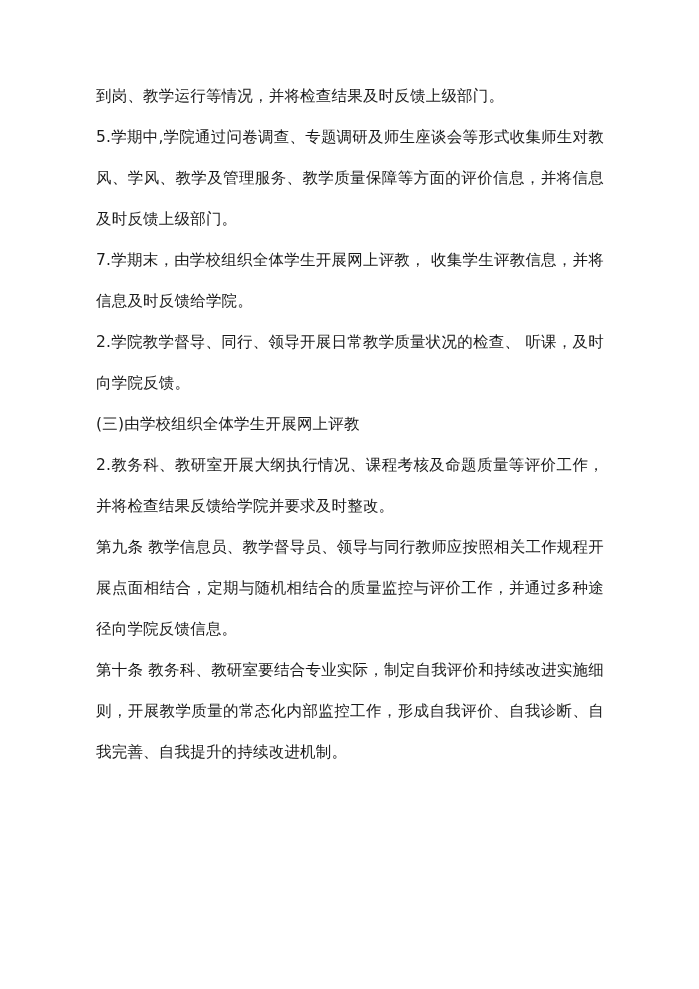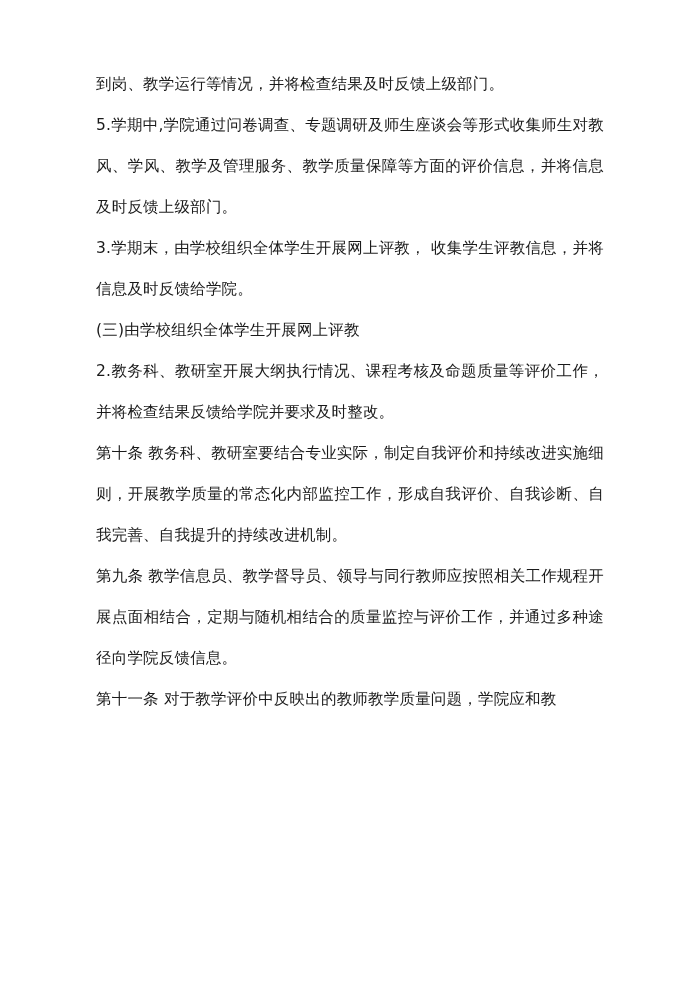--- a/index.html
+++ b/index.html
@@ -17,41 +17,41 @@
     position: relative;
     width: 699px;
     height: 989px;
     background: #ffffff;
     box-sizing: border-box;
     overflow: hidden;
   }
   #doc-body {
     position: absolute;
     left: 96px;
-    top: 64px;
+    top: 76px;
     width: 508px;
   }
   .para {
     font-size: 15.5px;
     line-height: 41px;
     text-align: justify;
     text-justify: inter-ideograph;
     letter-spacing: 0.2px;
     margin: 0;
     white-space: pre-wrap;
     word-break: break-all;
   }
 </style>
 </head>
 <body>
 
 <div id="page">
   <div id="doc-body">
     <p class="para">到岗、教学运行等情况，并将检查结果及时反馈上级部门。</p>
     <p class="para">5.学期中,学院通过问卷调查、专题调研及师生座谈会等形式收集师生对教风、学风、教学及管理服务、教学质量保障等方面的评价信息，并将信息及时反馈上级部门。</p>
-    <p class="para">3.学期末，由学校组织全体学生开展网上评教， 收集学生评教信息，并将信息及时反馈给学院。</p>
+    <p class="para">7.学期末，由学校组织全体学生开展网上评教， 收集学生评教信息，并将信息及时反馈给学院。</p>
+    <p class="para">2.学院教学督导、同行、领导开展日常教学质量状况的检查、 听课，及时向学院反馈。</p>
     <p class="para">(三)由学校组织全体学生开展网上评教</p>
     <p class="para">2.教务科、教研室开展大纲执行情况、课程考核及命题质量等评价工作，并将检查结果反馈给学院并要求及时整改。</p>
+    <p class="para">第九条 教学信息员、教学督导员、领导与同行教师应按照相关工作规程开展点面相结合，定期与随机相结合的质量监控与评价工作，并通过多种途径向学院反馈信息。</p>
     <p class="para">第十条 教务科、教研室要结合专业实际，制定自我评价和持续改进实施细则，开展教学质量的常态化内部监控工作，形成自我评价、自我诊断、自我完善、自我提升的持续改进机制。</p>
-    <p class="para">第九条 教学信息员、教学督导员、领导与同行教师应按照相关工作规程开展点面相结合，定期与随机相结合的质量监控与评价工作，并通过多种途径向学院反馈信息。</p>
-    <p class="para">第十一条 对于教学评价中反映出的教师教学质量问题，学院应和教</p>
   </div>
 </div>
 
 </body></html>

